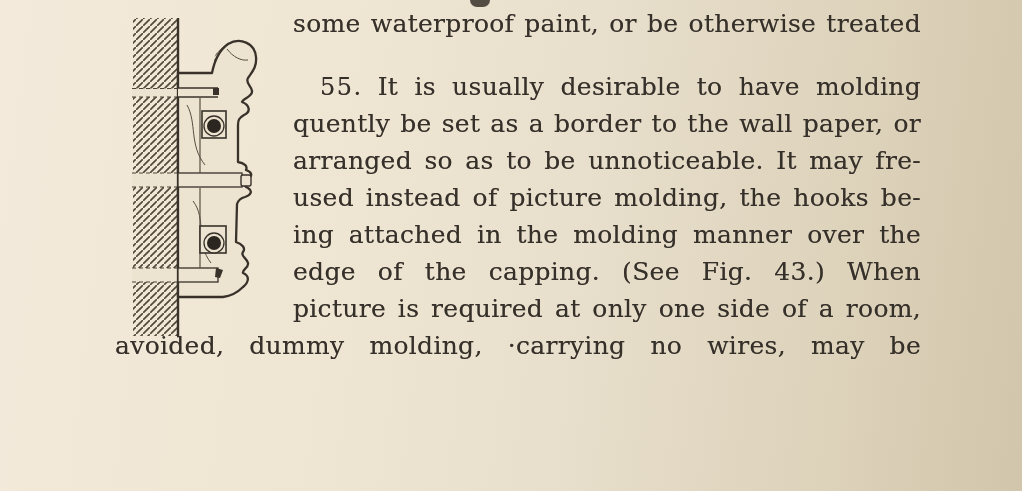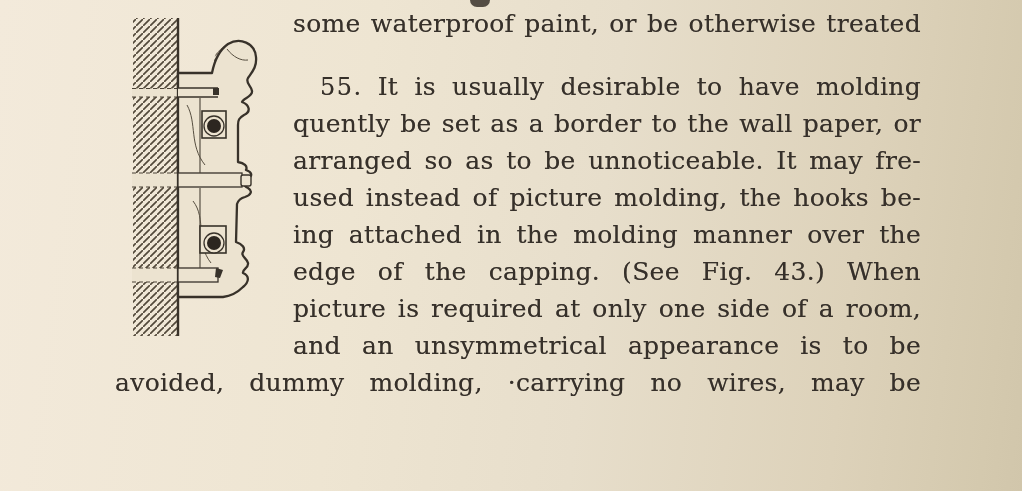--- a/index.html
+++ b/index.html
@@ -142,21 +142,20 @@
     </div>
 
     <div class="para wrapped p2">
       <div class="line first-55"><span class="pnum">55.</span><span>It is usually desirable to have molding</span></div>
       <div class="line">quently be set as a border to the wall paper, or</div>
       <div class="line">arranged so as to be unnoticeable. It may fre-</div>
       <div class="line">used instead of picture molding, the hooks be-</div>
       <div class="line">ing attached in the molding manner over the</div>
       <div class="line">edge of the capping. (See Fig. 43.) When</div>
       <div class="line">picture is required at only one side of a room,</div>
-      <div class="line">and an unsymmetrical appearance is to be</div>
     </div>
 
     <div class="para">
       <div class="line">avoided, dummy molding, ·carrying no wires, may be</div>
     </div>
 
   </div>
 </div>
 
 </body></html>

